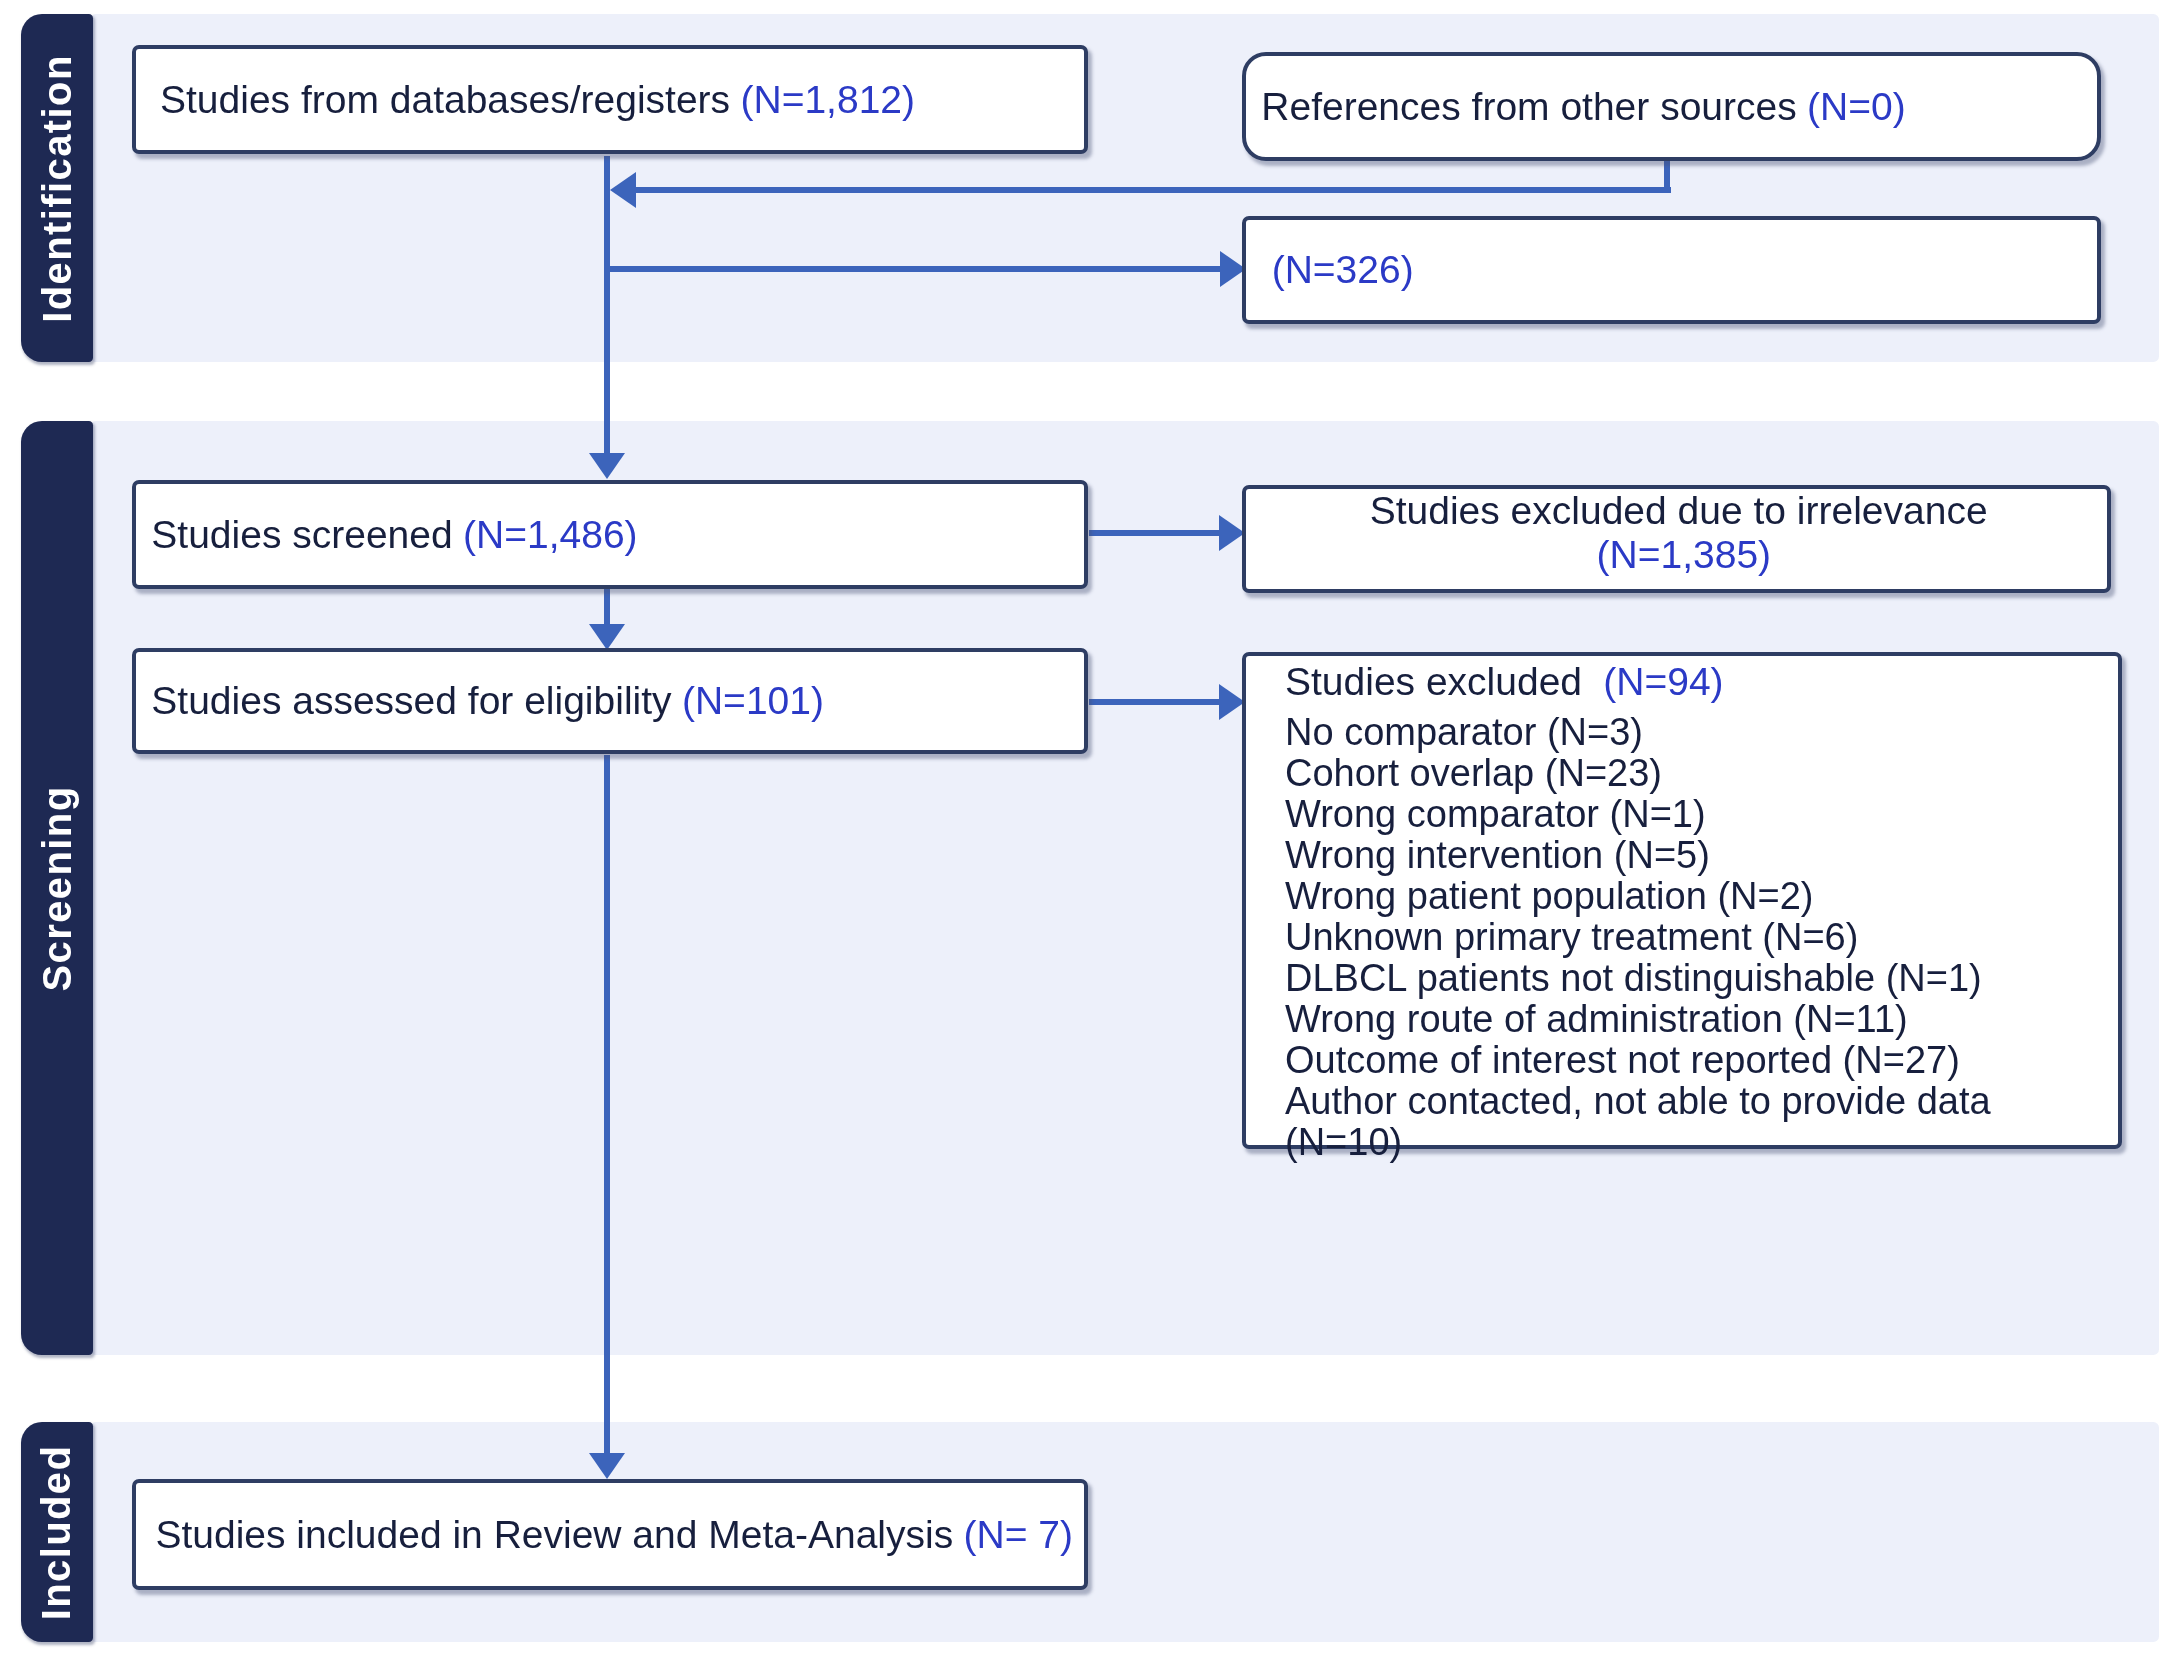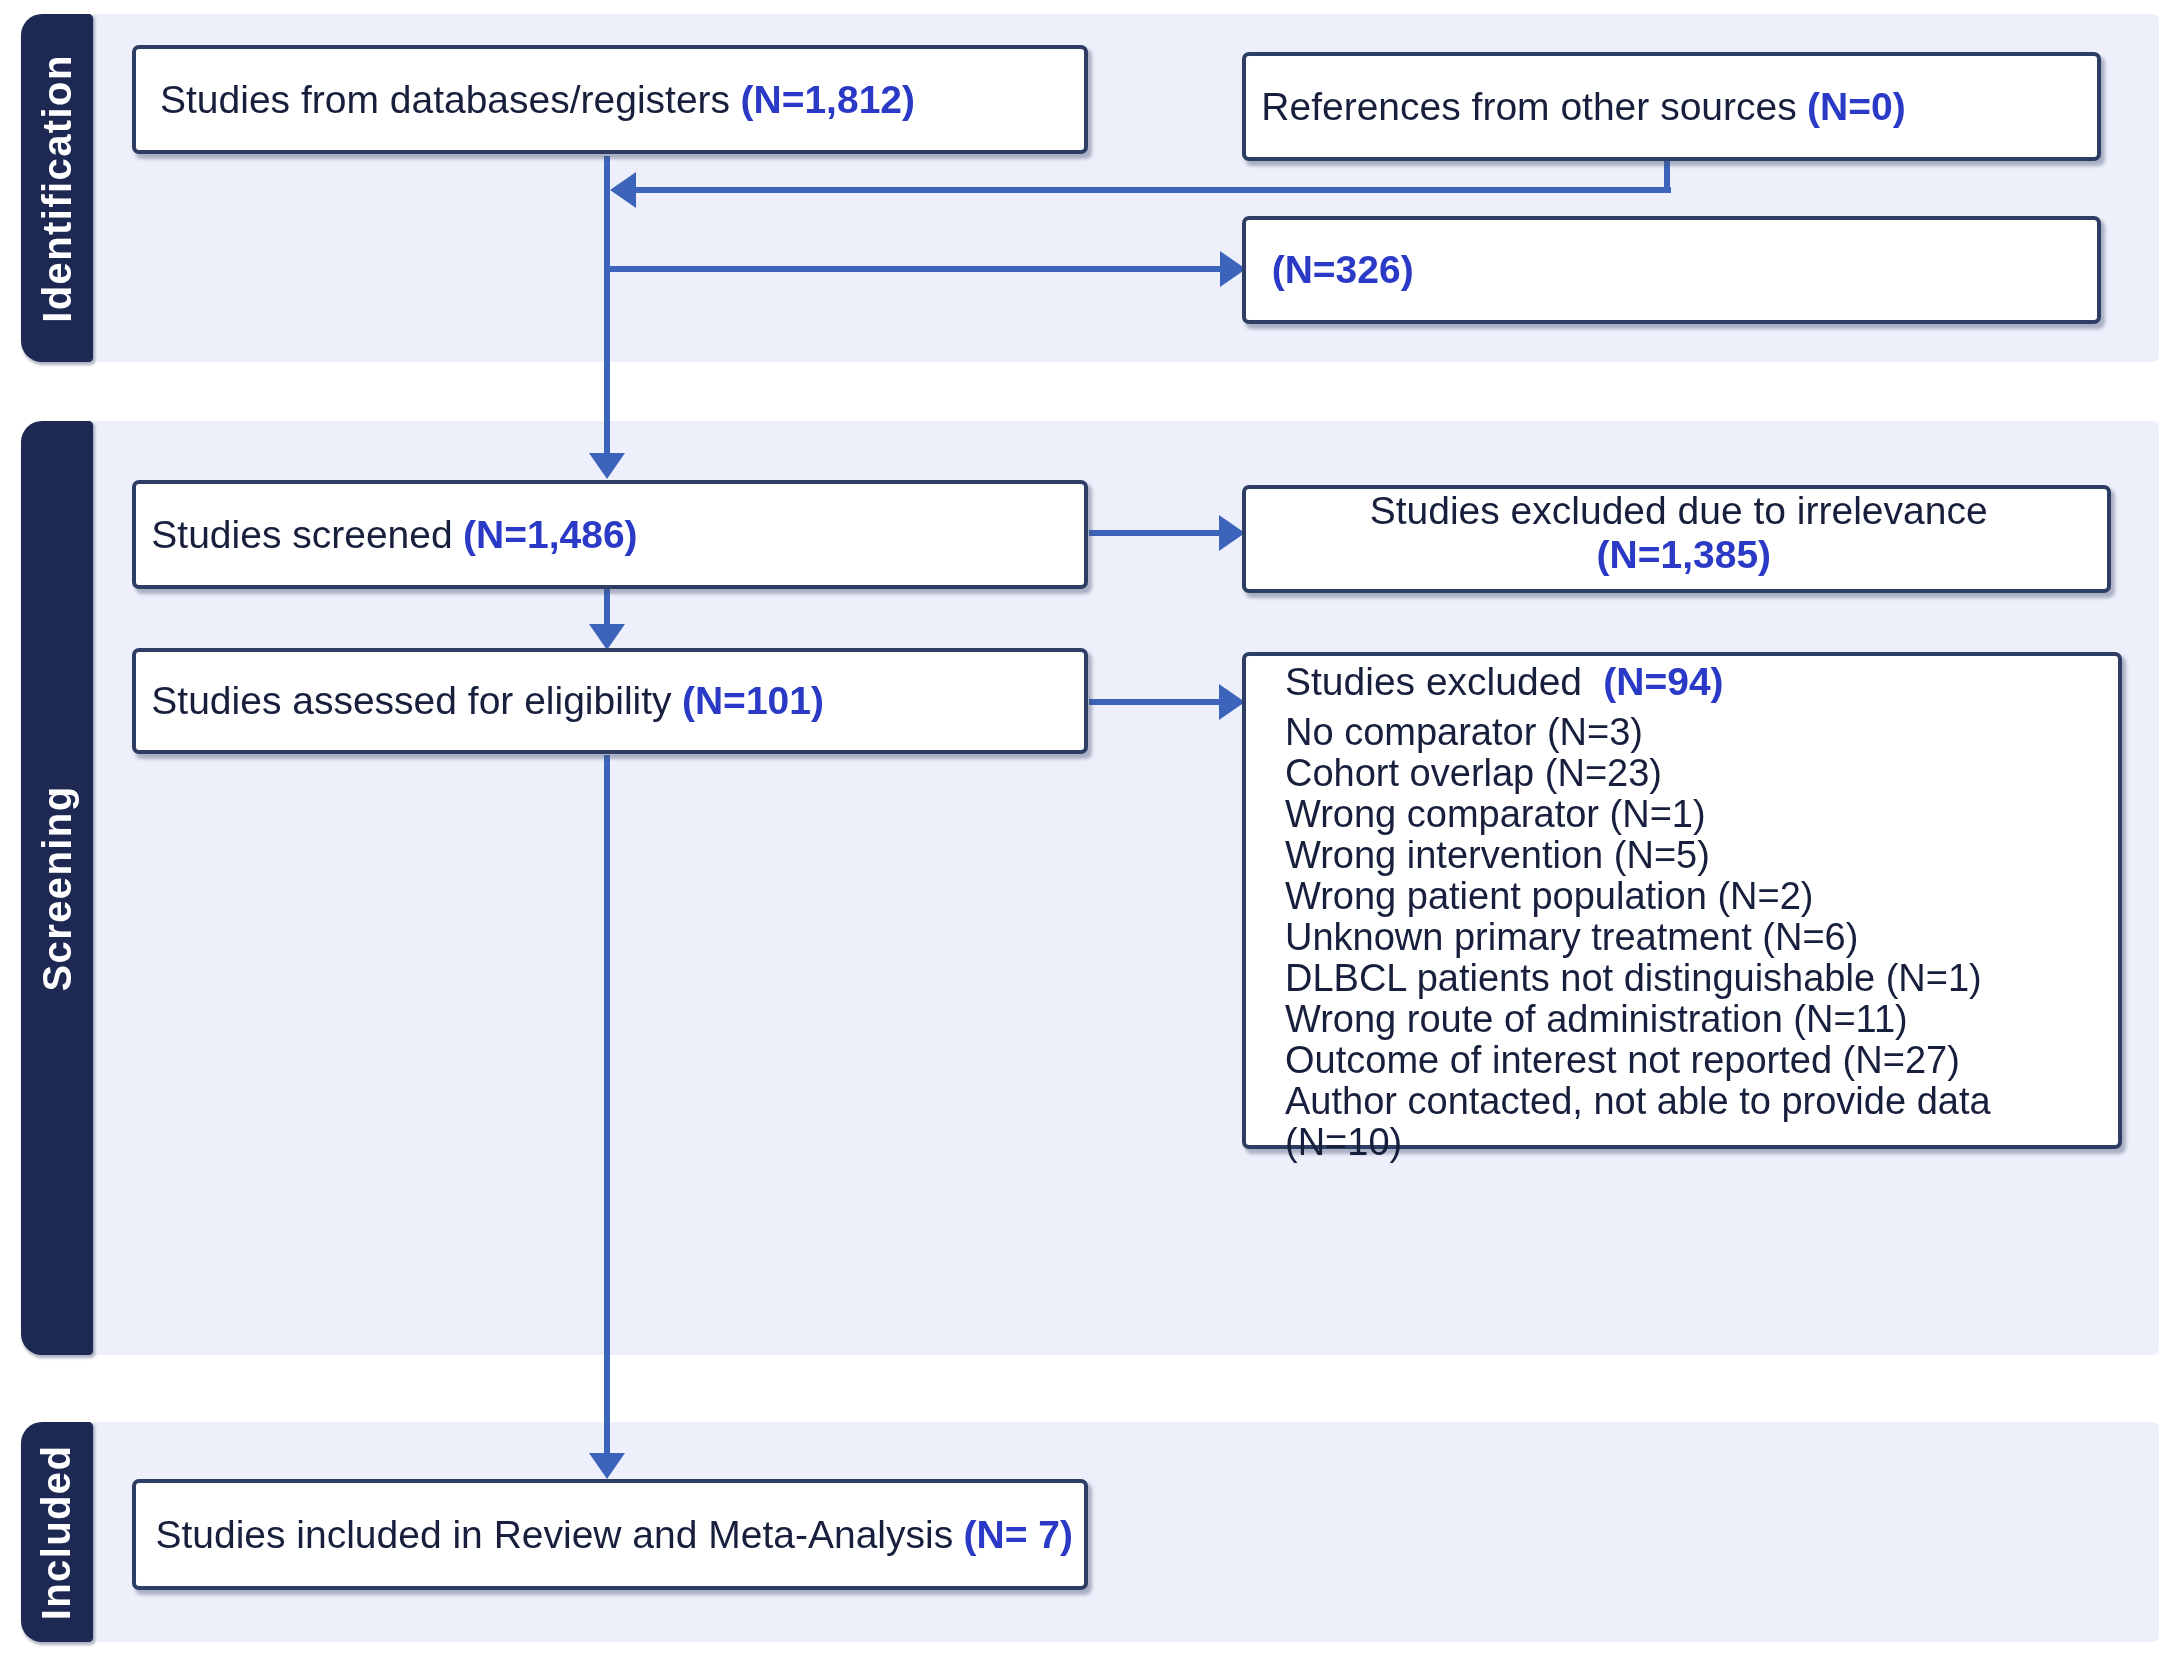--- a/index.html
+++ b/index.html
@@ -25,21 +25,21 @@
   
   .box {
     position:absolute; background:#ffffff;
     border:4.2px solid #2e3d63; border-radius:7px;
     box-sizing:border-box;
     box-shadow:3.5px 4.9px 3.5px rgba(70,80,115,0.40);
     display:flex; align-items:center;
     padding-left:15.3px; padding-right:11px;
     font-size:39px; color:#171f3d; white-space:nowrap;
   }
-  .box .n { color:#2b3ac6; font-weight:bold; margin-left:10.4px; }
+  .box .n { color:#2b3ac6; font-weight:normal; margin-left:10.4px; }
   .list-box {
     display:block; padding:4px 14px 0 39px; white-space:normal;
   }
   .list-box .title-line { font-size:39px; margin-bottom:8.3px; }
   .list-box .li { font-size:38px; line-height:41px; color:#171f3d; }
   
   .hline, .vline { position:absolute; background:#3c64bb; }
   .hline { height:6.3px; }
   .vline { width:6.3px; }
   .head { position:absolute; width:0; height:0; }
@@ -86,21 +86,21 @@
   <div class="head head-right" style="left:1219px; top:684px;"></div>
 
   <div class="vline" style="left:604px; top:755px; height:701px;"></div>
   <div class="head head-down" style="left:589px; top:1453px;"></div>
 
   <div class="box" style="left:132px; top:45px; width:956px; height:109px;padding-left:24px;">
     <span class="t">Studies from databases/registers</span>
     <span class="n">(N=1,812)</span>
   </div>
 
-  <div class="box" style="left:1242px; top:52px; width:859px; height:109px;">
+  <div class="box" style="left:1242px; top:52px; width:859px; height:109px;border-radius:24px;">
     <span class="t">References from other sources</span>
     <span class="n">(N=0)</span>
   </div>
 
   <div class="box" style="left:1242px; top:216px; width:859px; height:108px;">
     <span class="n">(N=326)</span>
   </div>
 
   <div class="box" style="left:132px; top:480px; width:956px; height:109px;">
     <span class="t">Studies screened</span>

